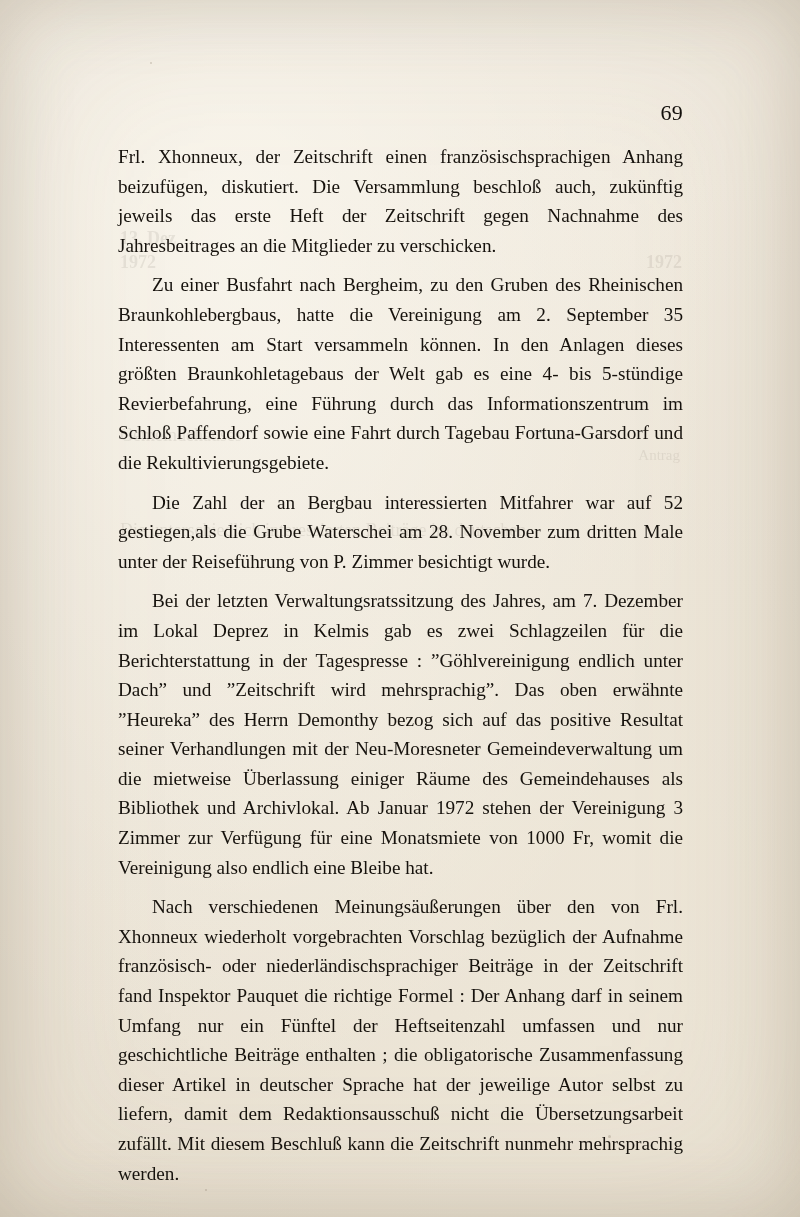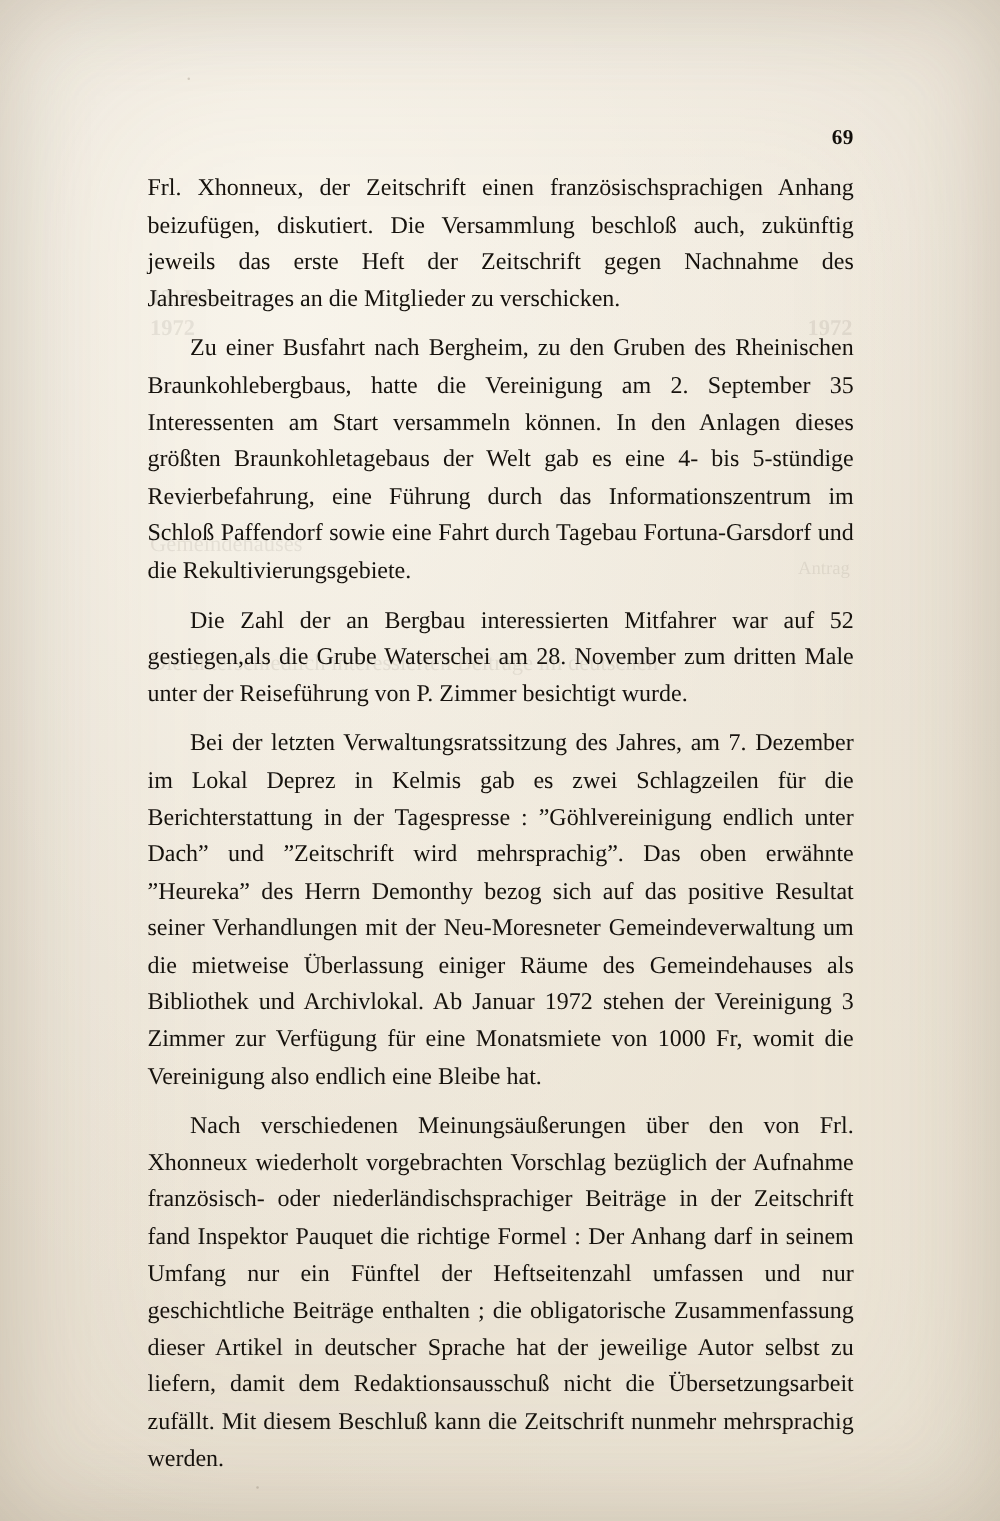--- a/index.html
+++ b/index.html
@@ -33,22 +33,22 @@
     pointer-events: none;
   }
   .content {
     position: absolute;
     left: 118px;
     top: 100px;
     width: 565px;
   }
   .folio {
     text-align: right;
-    font-size: 17px;
-    font-weight: bold;
+    font-size: 22px;
+    font-weight: normal;
     letter-spacing: 0.3px;
     margin: 0 0 16px 0;
     color: #120f0b;
   }
   p.para {
     margin: 0 0 0 0;
     font-size: 19.2px;
     line-height: 29.6px;
     text-align: justify;
     text-justify: inter-word;

